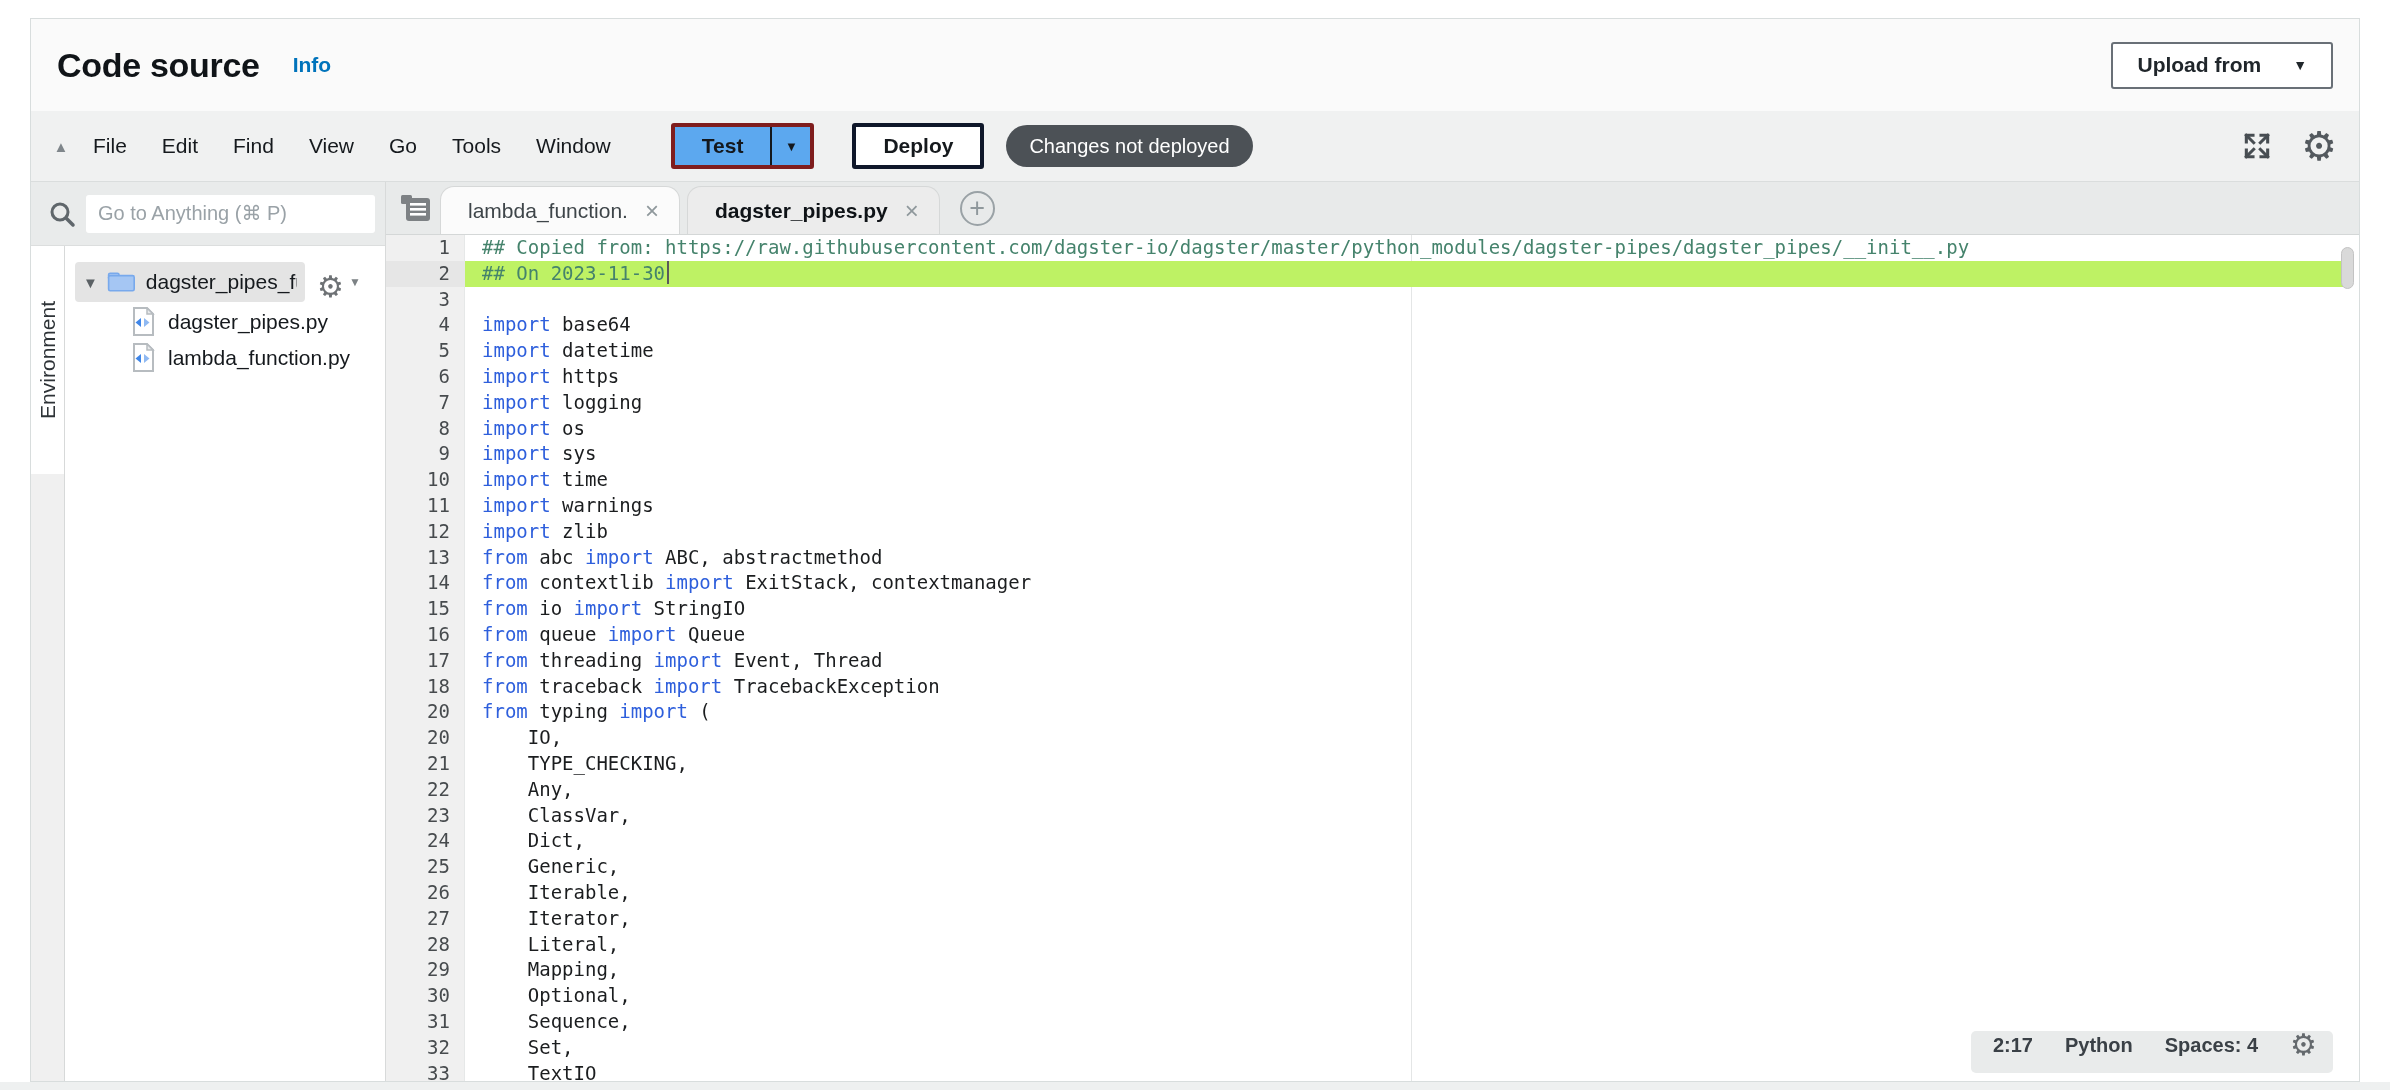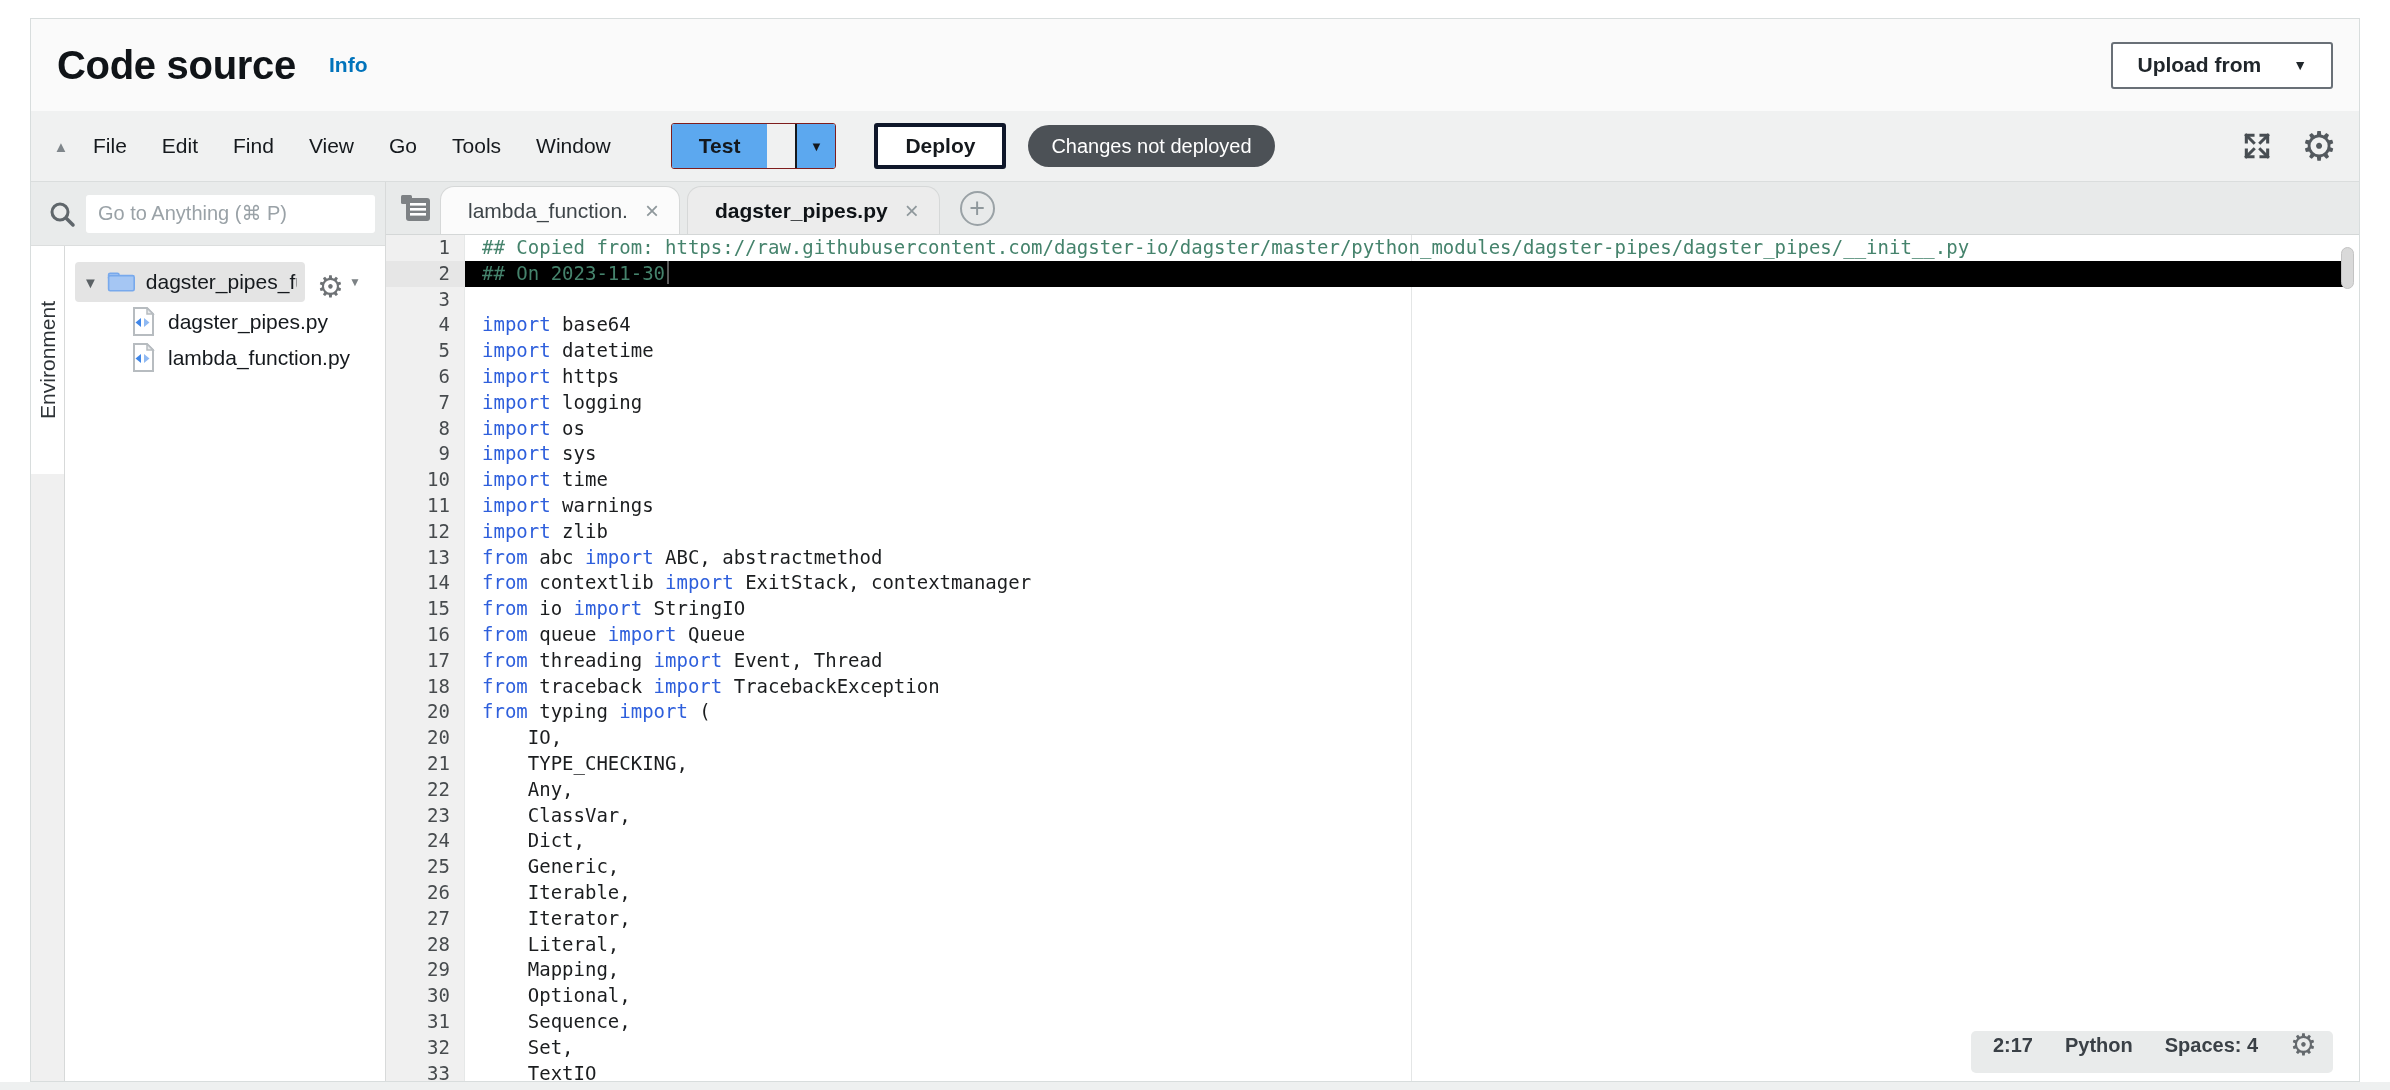--- a/index.html
+++ b/index.html
@@ -4,31 +4,31 @@
 <style>
   * { margin:0; padding:0; box-sizing:border-box; }
   html,body { width:2390px; height:1090px; background:#ffffff; font-family:"Liberation Sans",sans-serif; overflow:hidden; }
 
   .page-bottom-strip { position:absolute; left:0; top:1082px; width:2390px; height:8px; background:#eef0f0; }
 
   .card { position:absolute; left:30px; top:18px; width:2330px; height:1064px; background:#ffffff; border:1px solid #d8dddd; display:flex; flex-direction:column; }
 
   
   .hdr { height:92px; flex:0 0 92px; background:#fafafa; display:flex; align-items:center; padding:0 26px; }
-  .hdr-title { font-size:40px; font-weight:700; color:#101418; letter-spacing:-0.3px; }
+  .hdr-title { font-size:34px; font-weight:700; color:#101418; letter-spacing:-0.3px; }
   .hdr-info { margin-left:33px; font-size:21px; font-weight:700; color:#0073bb; cursor:pointer; }
   .btn-upload { margin-left:auto; height:47px; padding:0 24px; background:#fff; border:2px solid #697077; border-radius:3px; display:flex; align-items:center; gap:32px; font-size:21px; font-weight:700; color:#20262b; cursor:pointer; }
   .btn-upload .dn { font-size:14px; color:#20262b; }
 
   
   .menubar { height:71px; flex:0 0 71px; background:#f0f1f1; border-bottom:1px solid #dadddd; display:flex; align-items:center; padding:0 22px 0 14px; }
   .collapse-tri { width:32px; text-align:center; font-size:15px; color:#7f868b; cursor:pointer; }
   .menus { display:flex; gap:27px; margin-left:12px; }
   .menu-item { font-size:21px; color:#15191d; padding:4px 4px; cursor:pointer; }
-  .btn-test { margin-left:56px; height:46px; display:flex; border:1px solid #7f1d1d; border-radius:3px; overflow:hidden; cursor:pointer;gap:28px; }
+  .btn-test { margin-left:56px; height:46px; display:flex; border:4px solid #7f1d1d; border-radius:3px; overflow:hidden; cursor:pointer; }
   .btn-test .main { background:#5ca8ef; padding:0 27px; display:flex; align-items:center; font-size:21px; font-weight:700; color:#14181d; }
   .btn-test .arrow { background:#5ca8ef; border-left:2px solid #14181d; width:40px; display:flex; align-items:center; justify-content:center; font-size:13px; color:#14181d; }
   .btn-deploy { margin-left:38px; height:46px; padding:0 27px; background:#fff; border:4px solid #0f172a; border-radius:3px; display:flex; align-items:center; font-size:21px; font-weight:700; color:#15191d; cursor:pointer; }
   .badge { margin-left:22px; height:42px; border-radius:21px; background:#4c5156; color:#fff; padding:0 23px; display:flex; align-items:center; font-size:20px; }
   .mb-spacer { flex:1; }
   .icon-expand { width:32px; height:32px; cursor:pointer; }
   .gear { font-family:"DejaVu Sans",sans-serif; color:#53595e; cursor:pointer; line-height:1; }
   .gear.mb { font-size:40px; margin-left:28px; }
 
   
@@ -65,21 +65,21 @@
   .tab .close { margin-left:17px; color:#8f989c; font-size:24px; font-weight:400; line-height:1; cursor:pointer; }
   .newtab-btn { align-self:center; margin-left:20px; width:35px; height:35px; border:2px solid #9aa2a6; border-radius:50%; color:#8f989c; font-size:27px; line-height:30px; text-align:center; cursor:pointer; }
 
   .codewrap { flex:1; position:relative; overflow:hidden; background:#fff; }
   .gutter-bg { position:absolute; left:0; top:0; bottom:0; width:79px; background:#f0f0f0; border-right:1px solid #e6e8e8; }
   .margin-line { position:absolute; left:1025px; top:0; bottom:0; width:1px; background:#e4e6e6; }
   .rows { position:absolute; left:0; top:0; right:0; font-family:"DejaVu Sans Mono",monospace; font-size:19px; line-height:25.8px; }
   .row { display:flex; height:25.8px; }
   .ln { flex:0 0 79px; width:79px; text-align:right; padding-right:15px; color:#474b4e; }
   .lc { flex:1; white-space:pre; padding-left:17px; margin-right:16px; }
-  .row.active .lc { background:#000000; }
+  .row.active .lc { background:#bef264; }
   .row.active .ln { background:#e6e6e6; }
   .kw { color:#2e5fdc; }
   .com { color:#45836c; }
   .tx { color:#1b1d1f; }
   .caret { display:inline-block; width:2px; height:23px; background:#5a5a5a; margin-left:2px; vertical-align:-4px; }
   .scroll-thumb { position:absolute; right:5px; top:12px; width:13px; height:42px; border-radius:7px; background:#d9d9d9; border:1px solid #c3c3c3; cursor:pointer; }
 
   .statusbar { position:absolute; right:26px; bottom:8px; height:42px; background:#e9ebeb; border-radius:5px; display:flex; align-items:center; gap:32px; padding:0 16px 14px 22px; font-size:20px; font-weight:700; color:#3a4046; }
   .gear.sb { font-size:30px; color:#64696d; }
 </style>

